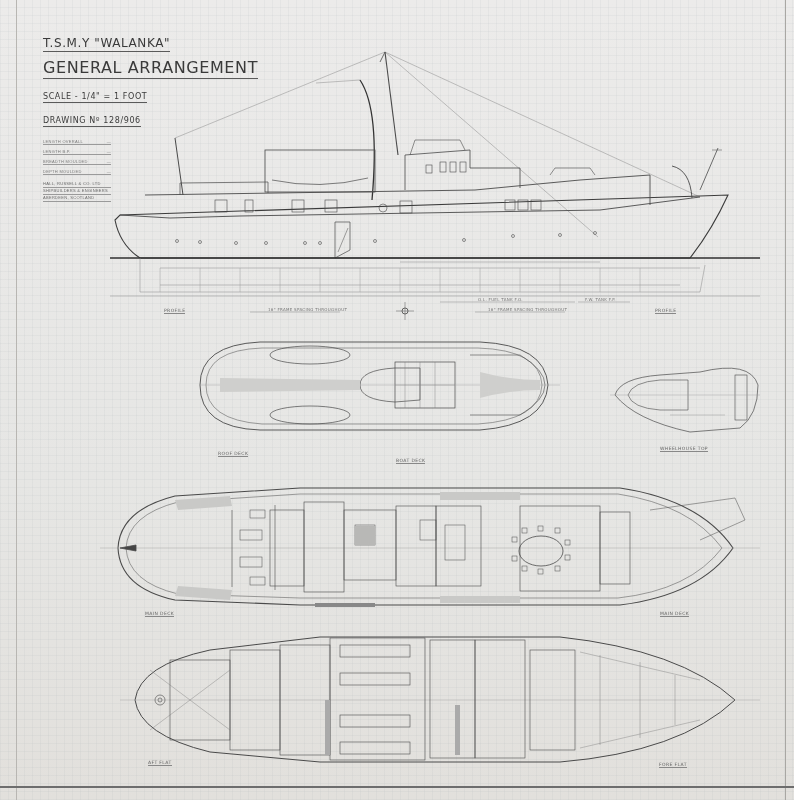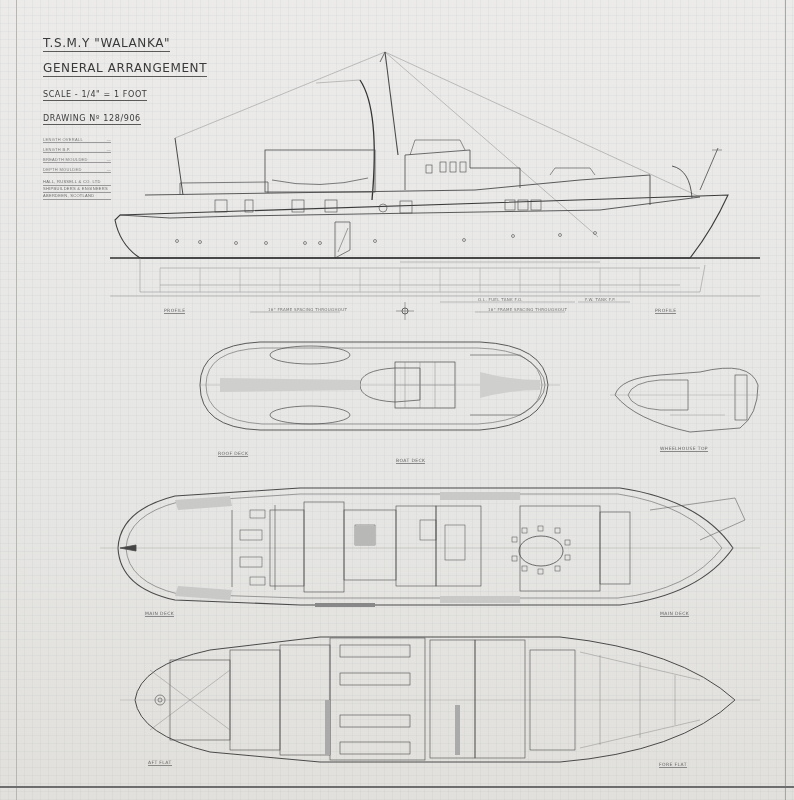--- a/index.html
+++ b/index.html
@@ -18,21 +18,21 @@
   }
   .border-left { position:absolute; left:16px; top:0; width:1px; height:800px; background:#b8b6b2; }
   .border-right { position:absolute; right:8px; top:0; width:1px; height:800px; background:#a9a7a3; }
   .border-bottom { position:absolute; left:0; top:786px; width:794px; height:2px; background:#6d6d6d; }
   .title-block { position:absolute; left:43px; top:33px; color:#3a3a3a; }
   .t-line {
     font-family: "DejaVu Sans", sans-serif; letter-spacing: 0.6px;
     border-bottom: 1px solid #5a5a5a; display: inline-block; padding-bottom: 1px;
   }
   .t1 { font-size: 12px; margin-bottom: 6px; }
-  .t2 { font-size: 12px; margin-bottom: 6px; }
+  .t2 { font-size: 16px; margin-bottom: 6px; }
   .t3 { font-size: 8px; margin-bottom: 6px; }
   .t4 { font-size: 8px; margin-bottom: 12px; }
   .t5 { font-size: 8px; margin-bottom: 4px; }
   .dim-row { font-size: 4px; color:#7a7a7a; border-bottom:1px solid #9a9a9a; width: 68px; margin-bottom: 4px; display:flex; justify-content:space-between; letter-spacing:0.3px; }
   .builder { font-size: 4px; color:#6a6a6a; margin-top: 6px; line-height: 6px; letter-spacing:0.3px; }
   .builder span { display:block; border-bottom:1px solid #9a9a9a; width:68px; }
   .lbl { position:absolute; font-size:4.5px; color:#666; letter-spacing:0.4px; border-bottom:1px solid #888; font-family:"DejaVu Sans", sans-serif; }
   .dimlbl { position:absolute; font-size:4px; color:#777; letter-spacing:0.3px; font-family:"DejaVu Sans", sans-serif; }
   svg { position:absolute; left:0; top:0; }
   .stamp { position:absolute; left:775px; top:70px; width:10px; height:70px; font-size:5px; color:#b0b0b0; writing-mode: vertical-rl; letter-spacing:1px; }

